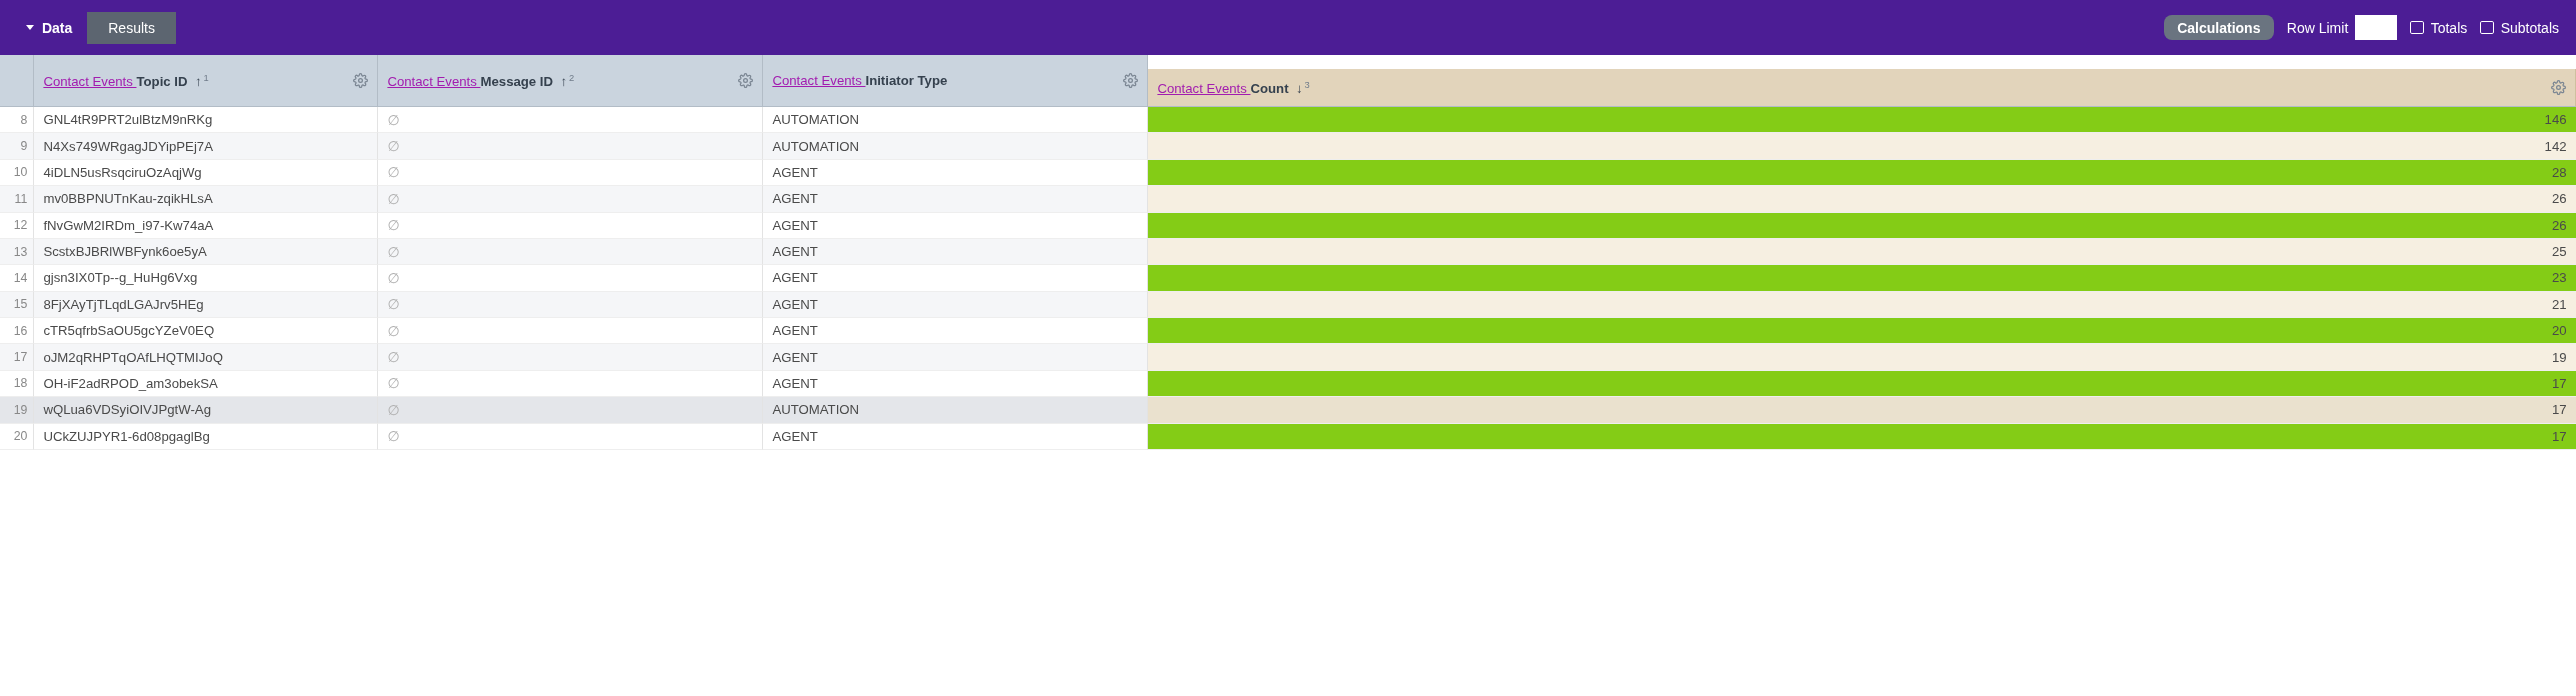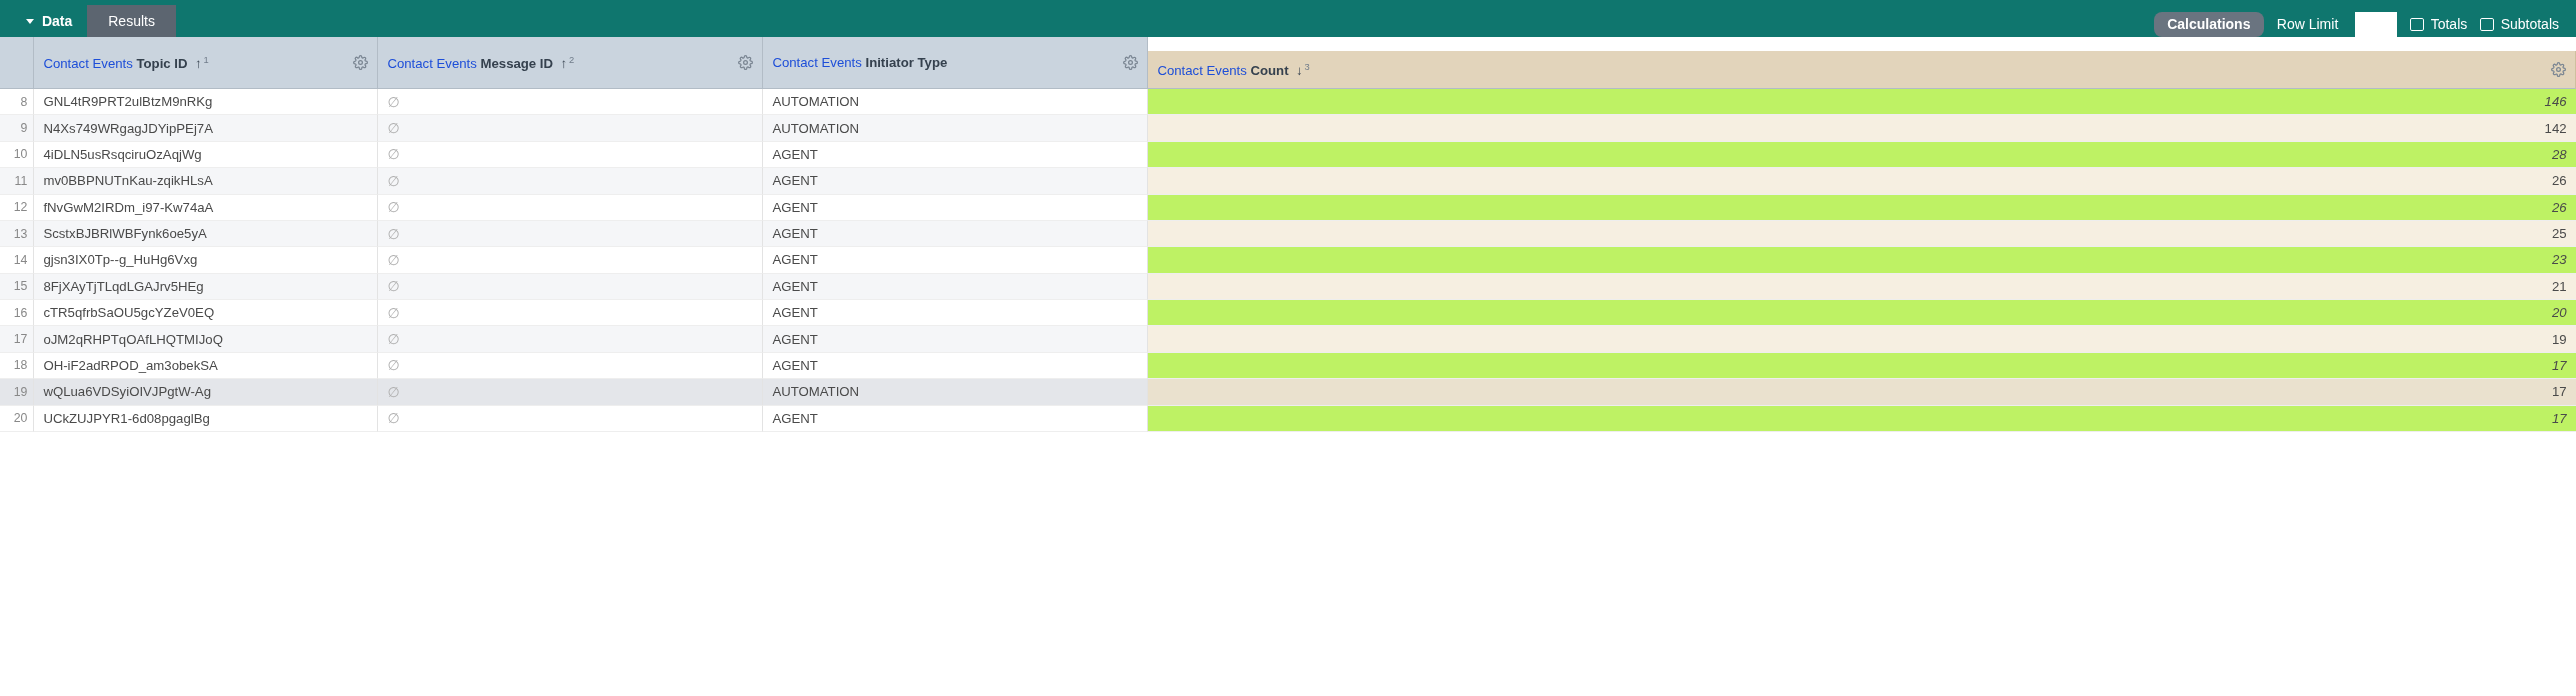--- a/index.html
+++ b/index.html
@@ -7,24 +7,24 @@
       margin: 0;
       padding: 0;
     }
     body {
       font-family: -apple-system, BlinkMacSystemFont, "Segoe UI", Helvetica, Arial, sans-serif;
       font-size: 13.2px;
       color: #333;
       background: #fff;
     }
     .toolbar {
-      background: #0f766e;
-      display: flex;
-      align-items: flex-end;
-      height: 37px;
+      background: #4c1d95;
+      display: flex;
+      align-items: center;
+      height: 55px;
       color: #fff;
       padding-right: 17px;
     }
     .toolbar-left {
       display: flex;
       align-items: stretch;
     }
     .toolbar-right {
       margin-left: auto;
       display: flex;
@@ -65,21 +65,21 @@
       padding: 4.7px 13.2px;
       border-radius: 8px;
       font-weight: 600;
       font-size: 14px;
       cursor: pointer;
       border: none;
     }
     .row-limit-group {
       display: flex;
       align-items: center;
-      gap: 17px;
+      gap: 7px;
       font-size: 14px;
       font-weight: 500;
     }
     .row-limit-input {
       width: 42px;
       height: 24.5px;
       border: none;
       background: #fff;
       padding: 1.9px 3.8px;
       font-size: 13.2px;
@@ -118,21 +118,22 @@
     }
     .hdr.rownum {
       background: #cad4de;
     }
     .hdr.measure {
       background: #e2d4bb;
       border-right: 0.9px solid #cfbf9f;
       margin-top: 14px;
     }
     .hdr-dim {
-      color: #1d4ed8;
+      color: #a21caf;
+      text-decoration: underline;
     }
     .hdr-strong {
       font-weight: 600;
       color: #35414e;
     }
     .hdr .sort-arrow {
       margin-left: 3.8px;
       font-weight: 600;
     }
     .hdr .sort-order {
@@ -171,21 +172,21 @@
       font-size: 12.3px;
       padding-right: 5.7px;
       background: #fff;
     }
     .cell.measure {
       background: #faf5eb;
       justify-content: flex-end;
       border-right: none;
     }
     .row-even .cell { background: #fff; }
-    .row-even .cell.measure { background: #bef264; font-style: italic; }
+    .row-even .cell.measure { background: #84cc16; }
     .row-odd .cell { background: #f5f6f8; }
     .row-odd .cell.measure { background: #f6efe1; }
     .row-hover .cell { background: #e4e6ea; }
     .row-hover .cell.measure { background: #eae1ce; }
     .null-sym {
       color: #b0b0b0;
       font-size: 14px;
     }
   </style>
 </head>

